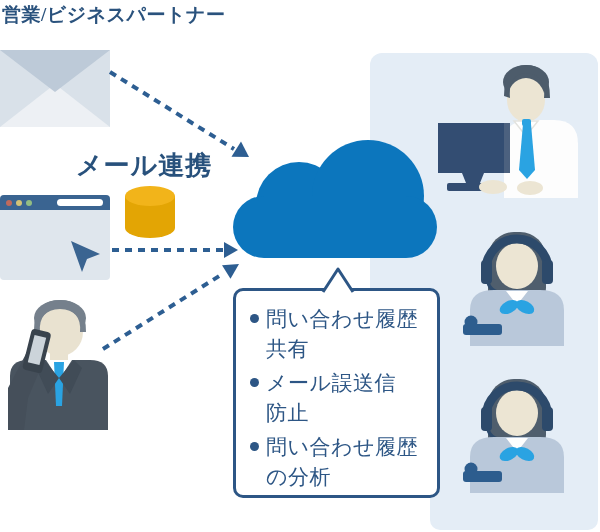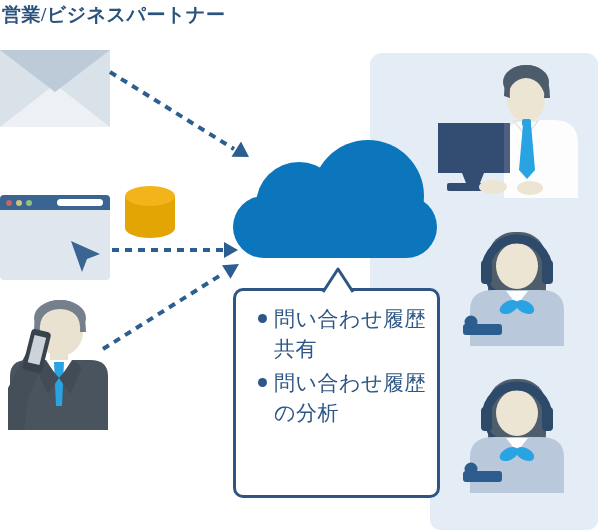--- a/index.html
+++ b/index.html
@@ -26,21 +26,21 @@
   .dot{position:absolute;top:4.5px;width:6px;height:6px;border-radius:50%;}
   .addr{position:absolute;left:57px;top:4px;width:46px;height:7px;background:#fff;border-radius:3.5px;}
   
   .cloud-base{left:233px;top:196px;width:204px;height:62px;background:#0c76bd;border-radius:31px;}
   .cloud-c1{left:256px;top:162px;width:86px;height:86px;background:#0c76bd;border-radius:50%;}
   .cloud-c2{left:312px;top:140px;width:112px;height:112px;background:#0c76bd;border-radius:50%;}
   
   .bubble{
     left:233px;top:288px;width:207px;height:210px;box-sizing:border-box;
     background:#fff;border:3px solid #2d5685;border-radius:10px;
-    padding:13px 8px 0 20px;
+    padding:13px 8px 0 12px;
   }
   .bubble-item{display:flex;align-items:flex-start;margin-bottom:4px;}
   .bullet-dot{width:9px;height:9px;border-radius:50%;background:#2d5685;margin:10px 7px 0 2px;flex:none;}
   .bubble-text{font-size:21px;line-height:1.43;color:#2d5685;letter-spacing:.5px;white-space:pre-line;}
   svg{display:block;}
 </style>
 </head>
 <body>
 
 <div class="stage">
@@ -115,20 +115,21 @@
   </div>
 
   <div class="abs" style="left:0;top:50px;">
     <svg width="110" height="77" viewBox="0 0 110 77">
       <rect x="0" y="0" width="110" height="77" fill="#d9e1e9"></rect>
       <polygon points="0,77 110,77 55,34" fill="#edf0f4"></polygon>
       <polygon points="0,0 110,0 55,42" fill="#bdcad8"></polygon>
     </svg>
   </div>
 
+  <div class="abs mail-label">メール連携</div>
 
   <div class="abs db-bottom"></div>
   <div class="abs db-body"></div>
   <div class="abs db-top"></div>
 
   <div class="abs browser">
     <div class="browser-bar">
       <span class="dot" style="left:6px;background:#bf6a5c;"></span>
       <span class="dot" style="left:16px;background:#d3c377;"></span>
       <span class="dot" style="left:26px;background:#93bd83;"></span>
@@ -180,20 +181,25 @@
   </svg>
 
   <div class="abs bubble">
     <div class="bubble-item">
       <span class="bullet-dot"></span>
       <span class="bubble-text">問い合わせ履歴
 共有</span>
     </div>
     <div class="bubble-item">
       <span class="bullet-dot"></span>
+      <span class="bubble-text">メール誤送信
+防止</span>
+    </div>
+    <div class="bubble-item">
+      <span class="bullet-dot"></span>
       <span class="bubble-text">問い合わせ履歴
 の分析</span>
     </div>
   </div>
 
   <svg class="abs" style="left:320px;top:266px;" width="36" height="28" viewBox="0 0 36 28">
     <path d="M3,26 L18,3 L33,26" fill="#ffffff" stroke="#2d5685" stroke-width="3" stroke-linejoin="round"></path>
   </svg>
 
 </div>

